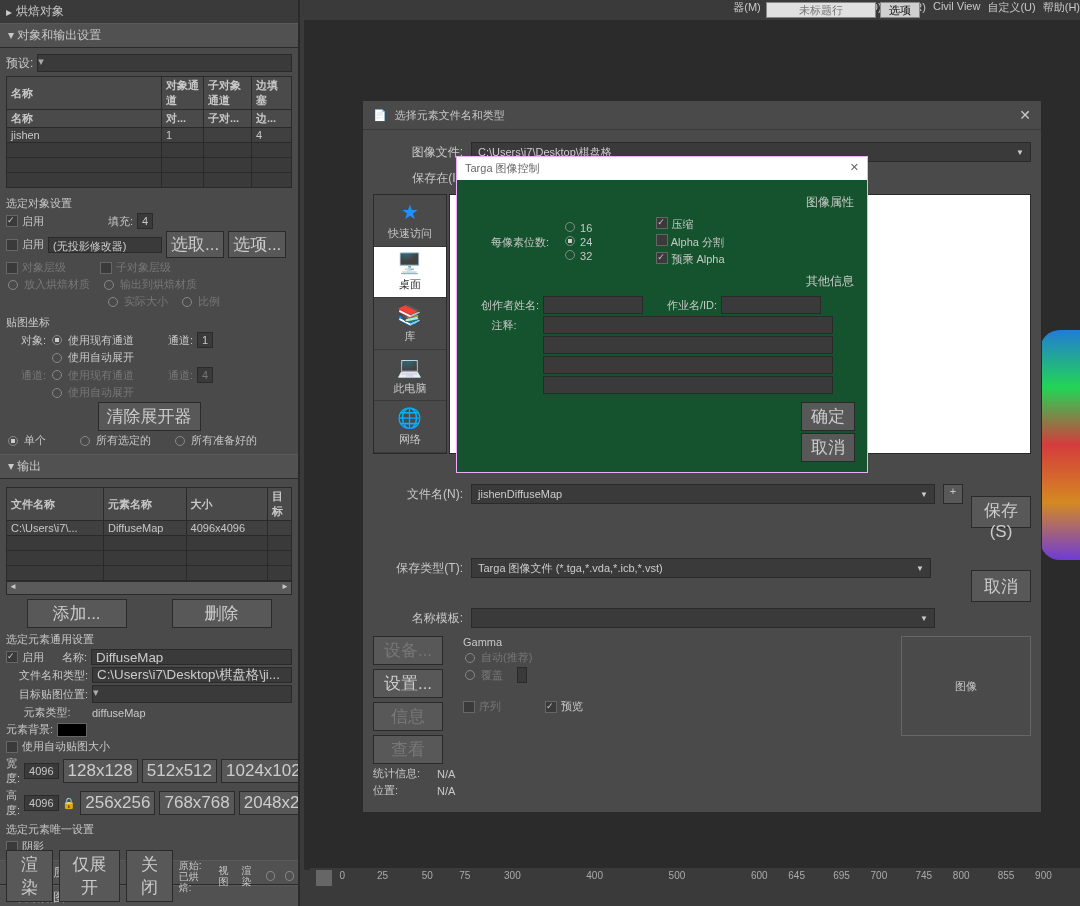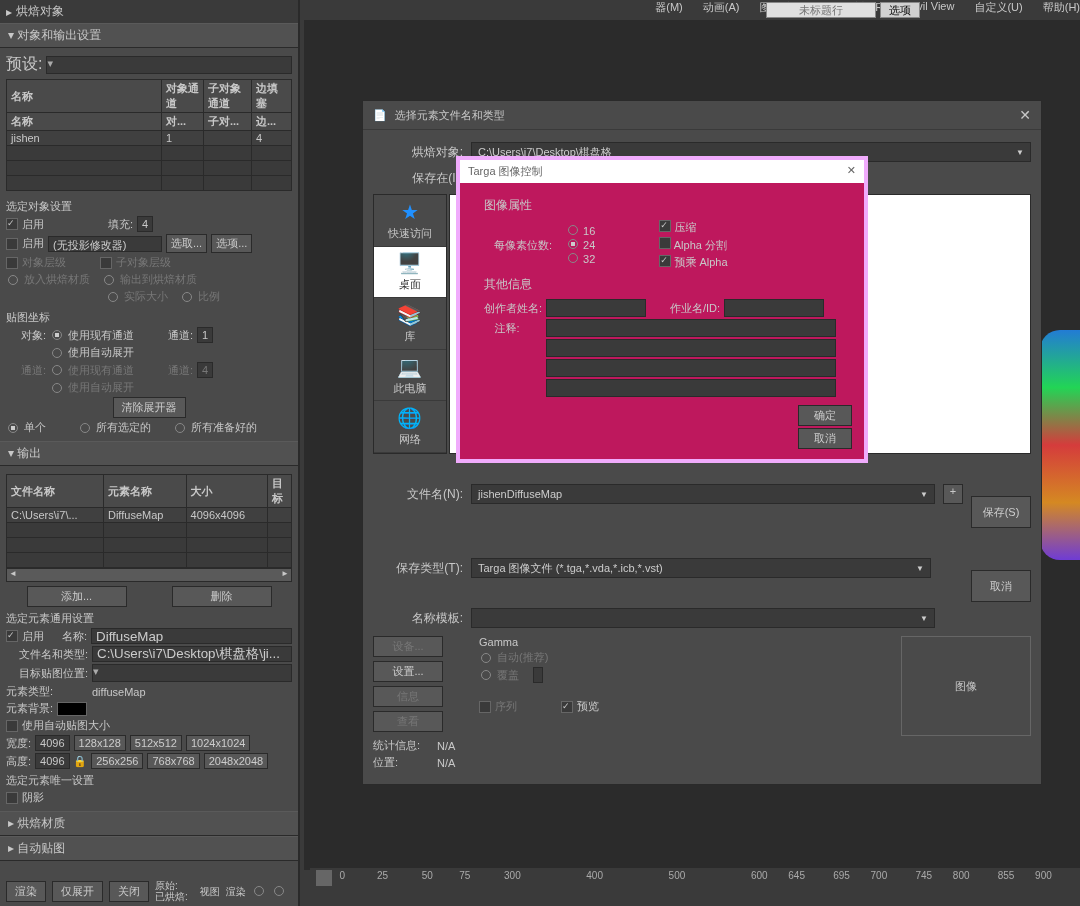--- a/index.html
+++ b/index.html
@@ -1,41 +1,41 @@
 <!DOCTYPE html>
 <html><head>
 <meta charset="utf-8">
 <style>
 * { box-sizing: border-box; margin: 0; padding: 0; font-family: "Microsoft YaHei", Arial, sans-serif; }
 body { background: #3a3a3a; color: #c8c8c8; font-size: 11px; width: 1080px; height: 906px; overflow: hidden; position: relative; }
 
 
-.menubar { position: absolute; top: 0; left: 310; right: 0; height: 18px; background: #3a3a3a; display: flex; gap: 20px; padding-left: 320px; }
+.menubar { position: absolute; top: 0; left: 310; right: 0; height: 18px; background: #3a3a3a; display: flex; gap: 7px; padding-left: 320px; }
 .menubar span { color: #c8c8c8; }
 .top-search { position: absolute; top: 2px; right: 160px; display: flex; gap: 4px; }
 .top-search input { width: 110px; height: 16px; background: #e0e0e0; border: 1px solid #888; font-size: 11px; text-align: center; }
 .top-search button { height: 16px; padding: 0 8px; background: #d0d0d0; border: 1px solid #888; font-size: 11px; }
 
 
 .left-panel { position: absolute; top: 0; left: 0; width: 300px; height: 906px; background: #4a4a4a; border-right: 2px solid #2a2a2a; overflow-y: auto; }
 .panel-title { background: #3a3a3a; padding: 3px 6px; font-size: 12px; display: flex; align-items: center; gap: 4px; }
 .rollout-header { background: #515151; padding: 3px 8px; border-top: 1px solid #5a5a5a; border-bottom: 1px solid #2a2a2a; font-size: 12px; }
 .rollout-body { padding: 4px 6px; background: #4a4a4a; }
 .row { display: flex; align-items: center; gap: 4px; margin: 2px 0; }
-.label { font-size: 16px; }
+.label { font-size: 12px; }
 .select-field { flex: 1; height: 18px; background: #3a3a3a; border: 1px solid #2a2a2a; color: #aaa; }
 .tbl { width: 100%; border-collapse: collapse; margin-top: 4px; }
 .tbl th, .tbl td { border: 1px solid #2a2a2a; background: #404040; padding: 1px 4px; font-size: 11px; text-align: left; height: 15px; }
 .tbl th { background: #4a4a4a; }
 .tbl td.empty { background: #3a3a3a; }
 .checkbox { width: 12px; height: 12px; background: #3a3a3a; border: 1px solid #666; display: inline-block; }
 .checkbox.checked::after { content: "✓"; font-size: 9px; position: relative; top: -3px; }
 .radio { width: 10px; height: 10px; border-radius: 50%; border: 1px solid #888; display: inline-block; margin: 0 2px; }
 .radio.sel { background: radial-gradient(#ccc 40%, transparent 45%); }
-.btn { background: #585858; border: 1px solid #2a2a2a; color: #ccc; padding: 2px 8px; font-size: 11px; cursor: pointer; }
+.btn { background: #585858; border: 1px solid #2a2a2a; color: #ccc; padding: 2px 8px; font-size: 17px; cursor: pointer; }
 .btn.small { padding: 1px 4px; }
 .btn.dim { color: #777; }
 .spinner { display: inline-flex; background: #3a3a3a; border: 1px solid #2a2a2a; height: 16px; align-items: center; padding: 0 4px; }
 .text-in { background: #3a3a3a; border: 1px solid #2a2a2a; color: #ccc; padding: 1px 4px; height: 16px; }
 .dimmed { color: #777; }
 .hr-scroll { width: 100%; height: 14px; background: #5a5a5a; border: 1px solid #2a2a2a; position: relative; }
 .hr-scroll::before { content: "◄"; position: absolute; left: 2px; font-size: 8px; }
 .hr-scroll::after { content: "►"; position: absolute; right: 2px; font-size: 8px; }
 
 
@@ -62,28 +62,28 @@
 .file-area { display: flex; height: 260px; margin: 6px 0; }
 .places { width: 74px; background: #4a4a4a; border: 1px solid #2a2a2a; display: flex; flex-direction: column; }
 .place { height: 52px; display: flex; flex-direction: column; align-items: center; justify-content: center; gap: 2px; border-bottom: 1px solid #3a3a3a; }
 .place.sel { background: #ffffff; color: #333; }
 .place-icon { font-size: 20px; }
 .file-list { flex: 1; background: #ffffff; border: 1px solid #2a2a2a; margin-left: 2px; padding: 6px; display: flex; gap: 8px; flex-wrap: wrap; align-content: flex-start; }
 .folder-icon { width: 32px; height: 28px; background: #f0c040; border-radius: 2px; margin-bottom: 40px; }
 .btn-side { width: 60px; height: 32px; margin-top: 36px; }
 .plus-btn { width: 20px; height: 20px; background: #585858; border: 1px solid #2a2a2a; text-align: center; }
 
-.gamma-box { display: flex; gap: 36px; margin-top: 8px; }
+.gamma-box { display: flex; gap: 20px; margin-top: 8px; }
 .img-preview { width: 130px; height: 100px; border: 1px solid #666; display: flex; align-items: center; justify-content: center; }
 
 
-.sub-dialog { position: absolute; top: 156px; left: 456px; width: 412px; background: #be185d; border: 4px solid #f0abfc; z-index: 10; }
+.sub-dialog { position: absolute; top: 156px; left: 456px; width: 412px; background: #14532d; border: 1px solid #f0abfc; z-index: 10; }
 .sub-dialog-title { background: #ffffff; color: #666; padding: 4px 8px; display: flex; }
 .sub-dialog-body { padding: 8px 12px; }
-.grp-label { font-size: 12px; margin: 6px 12px; }
+.grp-label { font-size: 12px; margin: 6px 1px; text-align: right; }
 .targa-input { width: 100px; height: 18px; background: #3a3a3a; border: 1px solid #2a2a2a; }
 .targa-input.wide { width: 290px; }
 
 
 .blob { position: absolute; right: 0; top: 330px; width: 40px; height: 230px; background: linear-gradient(180deg, #2090ff, #20ff60, #ff4040, #ffa020, #8040ff); opacity: 0.8; border-radius: 20px 0 0 20px; }
 </style>
 </head>
 <body>
 
 <div class="menubar">
@@ -271,21 +271,21 @@
     </div>
     <div class="row">
       <span style="width:82px;text-align:right">文件名和类型:</span>
       <input class="text-in" style="flex: 1 1 0%;" value="C:\Users\i7\Desktop\棋盘格\ji...">
     </div>
     <div class="row">
       <span style="width:82px;text-align:right">目标贴图位置:</span>
       <div class="select-field" style="flex:1">▾</div>
     </div>
     <div class="row">
-      <span style="width:82px;text-align:left">元素类型:</span>
+      <span style="width:82px;text-align:center">元素类型:</span>
       <span>diffuseMap</span>
     </div>
     <div class="row">
         <span>元素背景:</span>
         <span style="width:30px;height:14px;background:#000;border:1px solid #666"></span>
       </div>
     <div class="row">
         <span class="checkbox"></span>
         <span>使用自动贴图大小</span>
       </div>
@@ -358,21 +358,21 @@
 </div>
 
 <div class="dialog">
   <div class="dialog-title">
     <span>📄</span>
     <span>选择元素文件名和类型</span>
     <span class="dialog-close">✕</span>
   </div>
   <div class="dialog-body">
     <div class="d-row">
-        <span class="d-label">烘焙对象:</span>
+        <span class="d-label">图像文件:</span>
       <div class="d-field">
           <span>C:\Users\i7\Desktop\棋盘格</span>
           <span class="arrow">▼</span>
         </div>
       </div>
     <div class="d-row">
         <span class="d-label">保存在(I):</span>
       <div class="d-field" style="flex:0 0 220px;background:#fff;color:#333">
           <span>桌面</span>
         </div>

